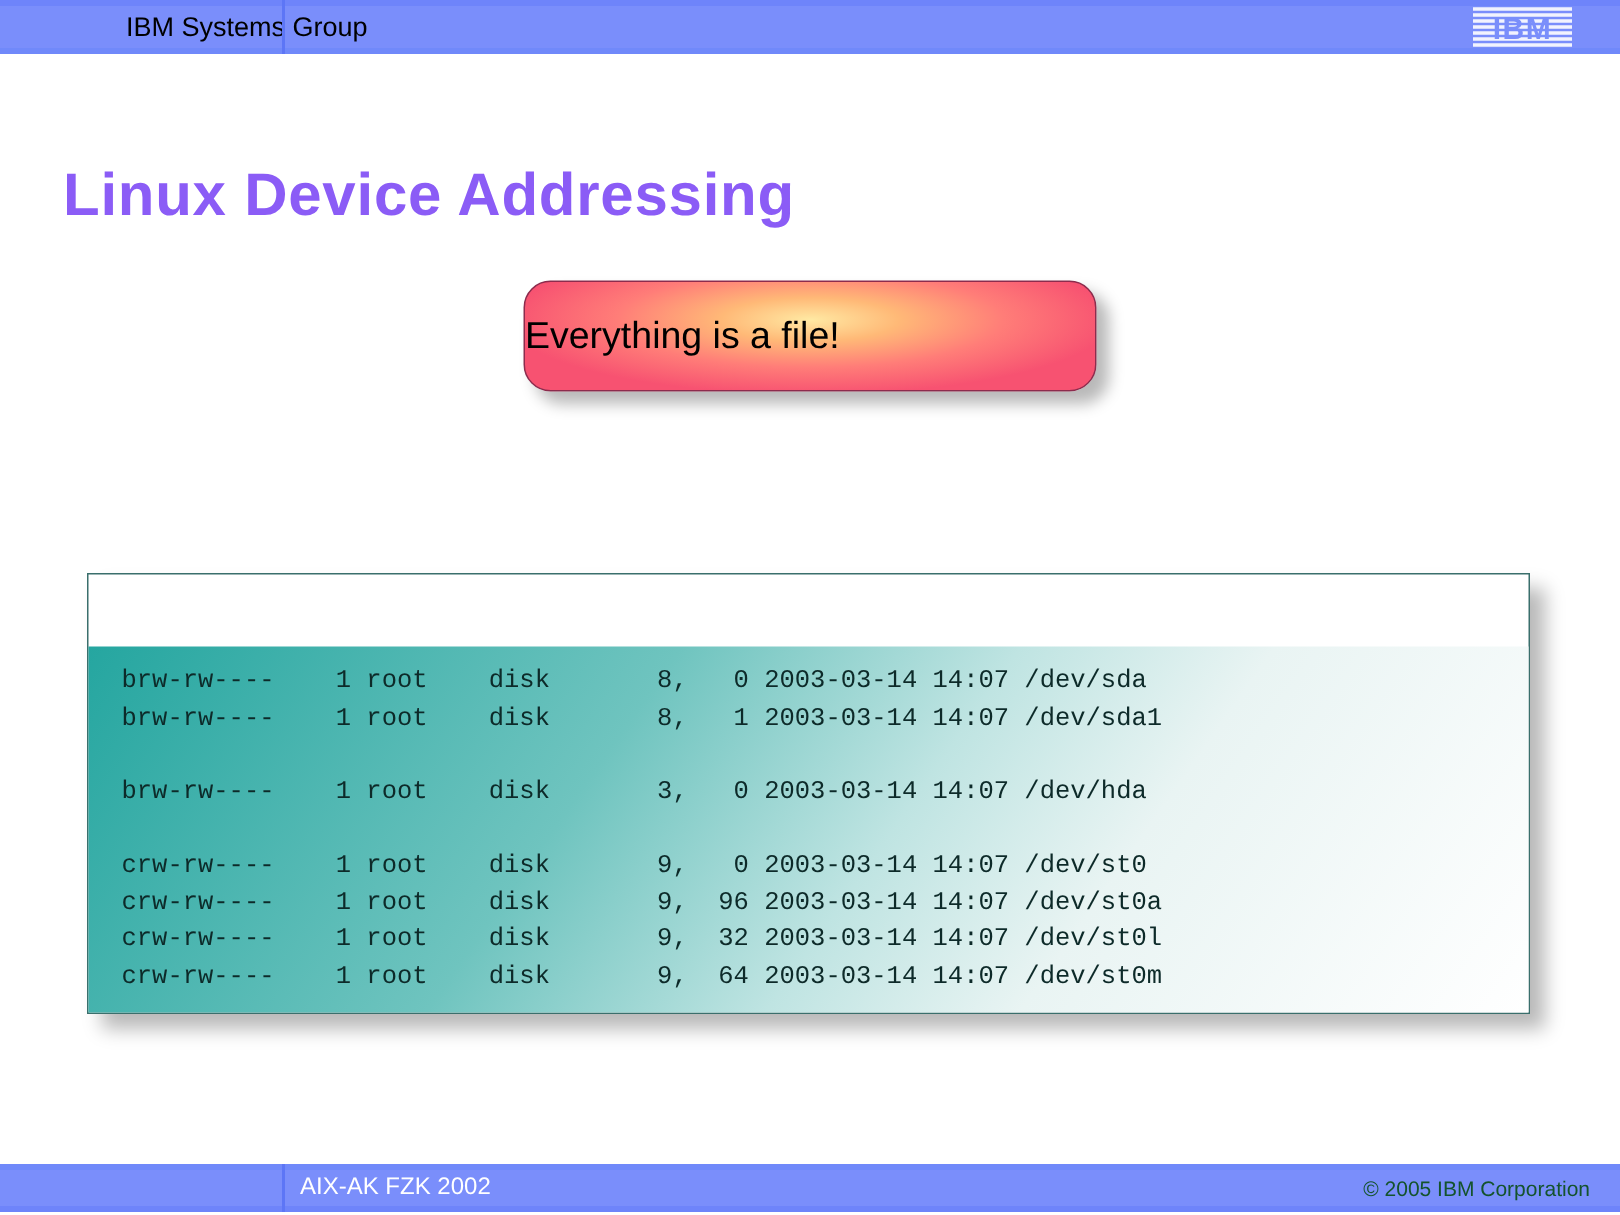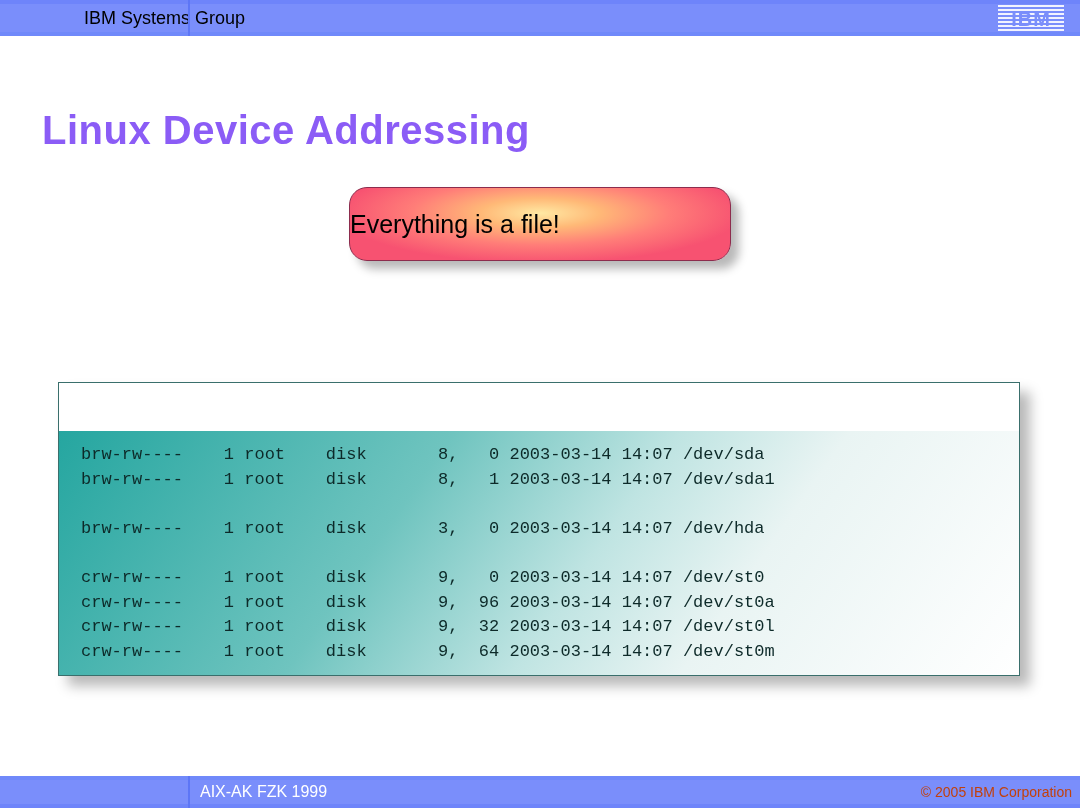--- a/index.html
+++ b/index.html
@@ -43,21 +43,21 @@
     background: #5d76f6;
   }
   .header-title {
     color: #000000;
     font-size: 18px;
     padding-left: 84px;
     line-height: 28px;
   }
   .logo {
     position: absolute;
-    right: 16px;
+    right: 32px;
     top: 4px;
     opacity: 0.9;
   }
   .logo svg { display:block; }
 
   
   .slide-title {
     position: absolute;
     left: 42px;
     top: 108px;
@@ -134,24 +134,24 @@
   .footer-left {
     position: absolute;
     left: 200px;
     bottom: 6px;
     line-height: 24px;
     color: #fff;
     font-size: 16px;
   }
   .footer-right {
     position: absolute;
-    right: 8px;
+    right: 20px;
     bottom: 6px;
     line-height: 24px;
-    color: #c2410c;
+    color: #14532d;
     font-size: 14px;
   }
 </style>
 </head>
 <body>
 
 <div class="top-band">
   <div class="header-title">IBM Systems Group</div>
 </div>
 <div class="vsep-top"></div>
@@ -183,14 +183,14 @@
 brw-rw----    1 root    disk       3,   0 2003-03-14 14:07 /dev/hda
 
 crw-rw----    1 root    disk       9,   0 2003-03-14 14:07 /dev/st0
 crw-rw----    1 root    disk       9,  96 2003-03-14 14:07 /dev/st0a
 crw-rw----    1 root    disk       9,  32 2003-03-14 14:07 /dev/st0l
 crw-rw----    1 root    disk       9,  64 2003-03-14 14:07 /dev/st0m</div>
 </div>
 
 <div class="bottom-band"></div>
 <div class="vsep-bot"></div>
-<div class="footer-left">AIX-AK FZK 1999</div>
+<div class="footer-left">AIX-AK FZK 2002</div>
 <div class="footer-right">© 2005 IBM Corporation</div>
 
 </body></html>

